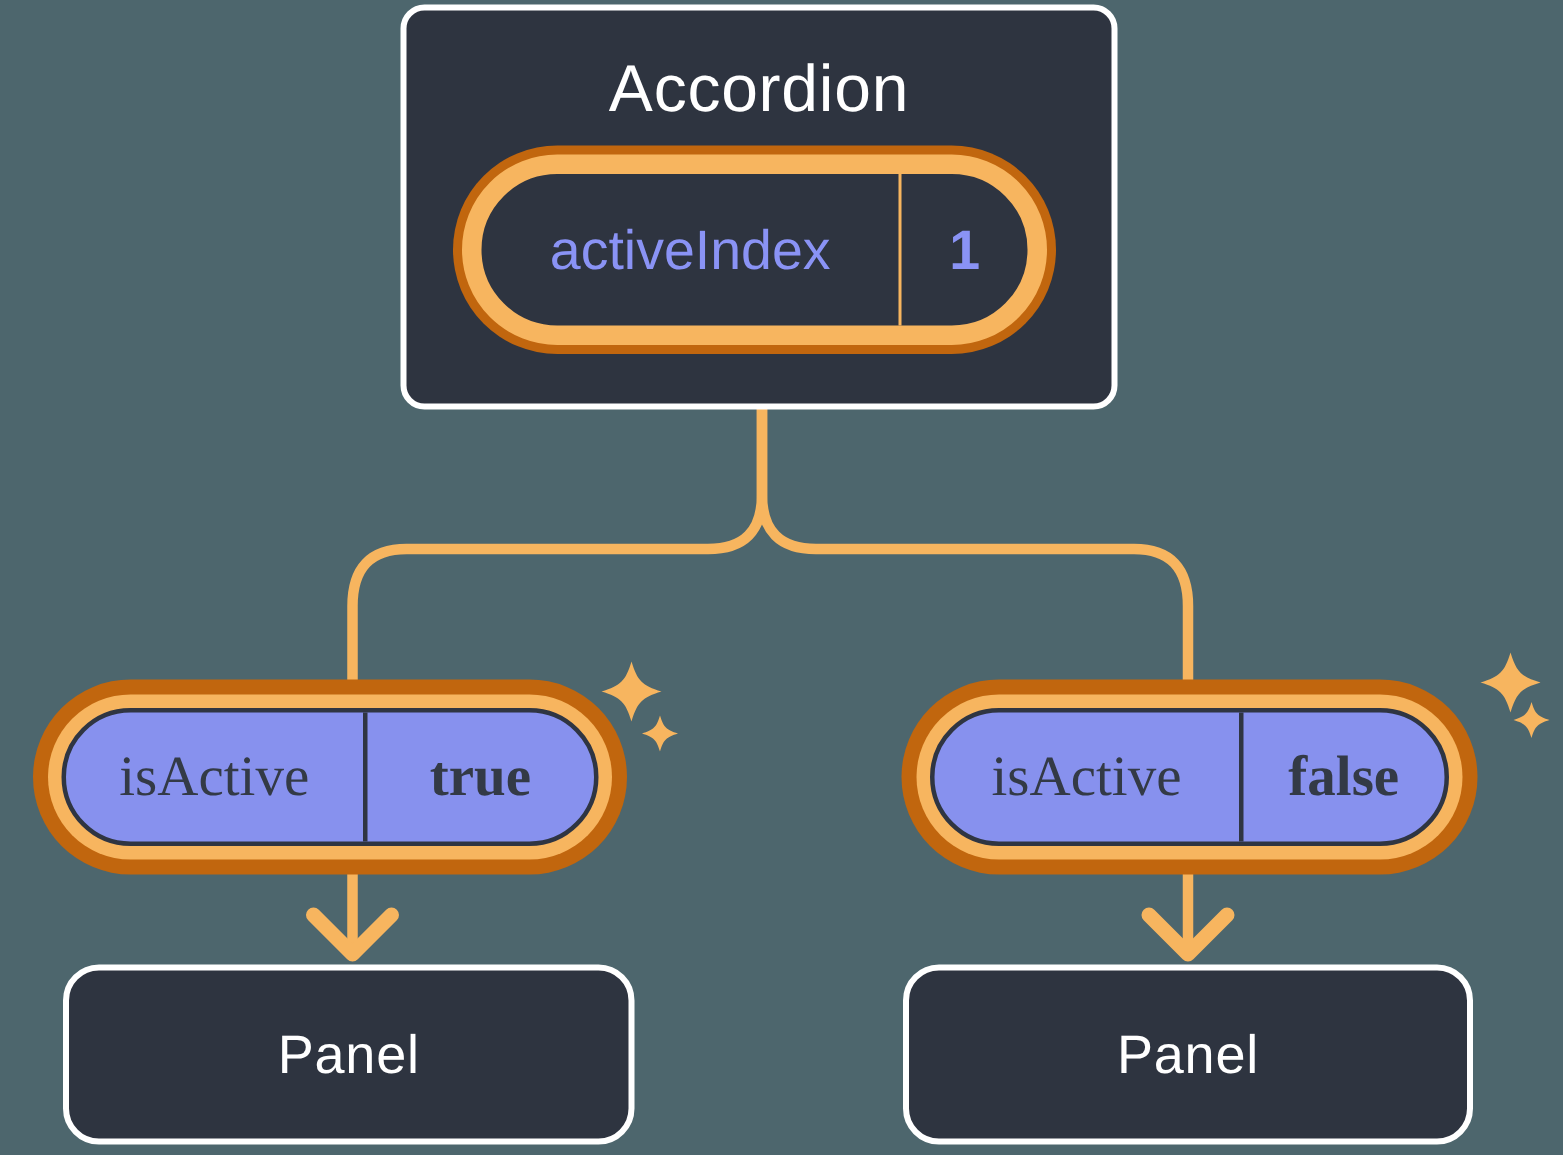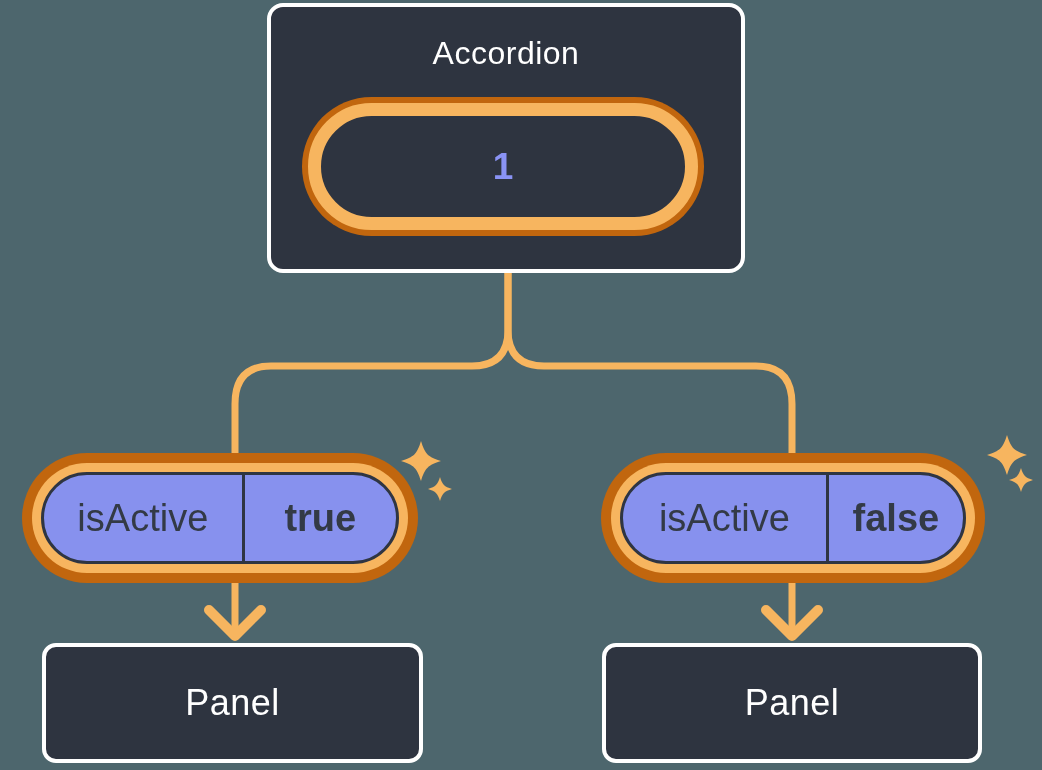--- a/index.html
+++ b/index.html
@@ -35,21 +35,21 @@
     position:absolute;left:267px;top:3px;width:478px;height:270px;
     background:var(--box-fill);
     border:4px solid var(--box-border);
     border-radius:16px;
     z-index:2;
   }
   .box-title{
     position:absolute;left:0;top:28px;width:100%;
     text-align:center;
     color:var(--white-text);
-    font-size:32px;font-weight:500;
+    font-size:44px;font-weight:500;
     letter-spacing:0.5px;
   }
   
   .state-pill{
     position:absolute;left:37px;top:96px;width:390px;height:127px;
     background:var(--box-fill);
     border:13px solid var(--amber);
     box-shadow:0 0 0 6px var(--orange);
     border-radius:999px;
     display:flex;align-items:stretch;
@@ -63,38 +63,39 @@
   .state-pill .value{flex:1;font-weight:700;}
   
   .prop-pill{
     position:absolute;height:92px;
     background:var(--purple-fill);
     border:3px solid var(--slate-line);
     border-radius:999px;
     box-shadow:0 0 0 9px var(--amber),0 0 0 19px var(--orange);
     display:flex;align-items:stretch;
     z-index:3;
+    font-family:Liberation Serif, serif;
   }
   .prop-pill .cell{
     display:flex;align-items:center;justify-content:center;
     color:var(--dark-text);
     font-size:38px;
   }
   .prop-pill .label{border-right:3px solid var(--slate-line);}
   .prop-pill .value{flex:1;font-weight:700;}
   #pill-left{left:41px;top:472px;width:358px;}
   #pill-left .label{flex:0 0 57%;}
   #pill-right{left:620px;top:472px;width:346px;}
   #pill-right .label{flex:0 0 60.5%;}
   
   .panel{
     position:absolute;height:120px;
     background:var(--box-fill);
     border:4px solid var(--box-border);
-    border-radius:14px;
+    border-radius:24px;
     display:flex;align-items:center;justify-content:center;
     color:var(--white-text);
     font-size:36px;font-weight:500;
     letter-spacing:0.5px;
     z-index:2;
   }
   #panel-left{left:42px;top:643px;width:381px;}
   #panel-right{left:602px;top:643px;width:380px;}
 </style>
 </head>
@@ -120,20 +121,21 @@
       <use href="#sparkle" transform="translate(421,461) scale(20)"></use>
       <use href="#sparkle" transform="translate(440,489) scale(12)"></use>
       <use href="#sparkle" transform="translate(1007,455) scale(20)"></use>
       <use href="#sparkle" transform="translate(1021,480) scale(12)"></use>
     </g>
   </svg>
 
   <div class="root-box">
     <div class="box-title">Accordion</div>
     <div class="state-pill">
+      <div class="cell label">activeIndex</div>
       <div class="cell value">1</div>
     </div>
   </div>
 
   <div class="prop-pill" id="pill-left">
     <div class="cell label">isActive</div>
     <div class="cell value">true</div>
   </div>
 
   <div class="prop-pill" id="pill-right">

